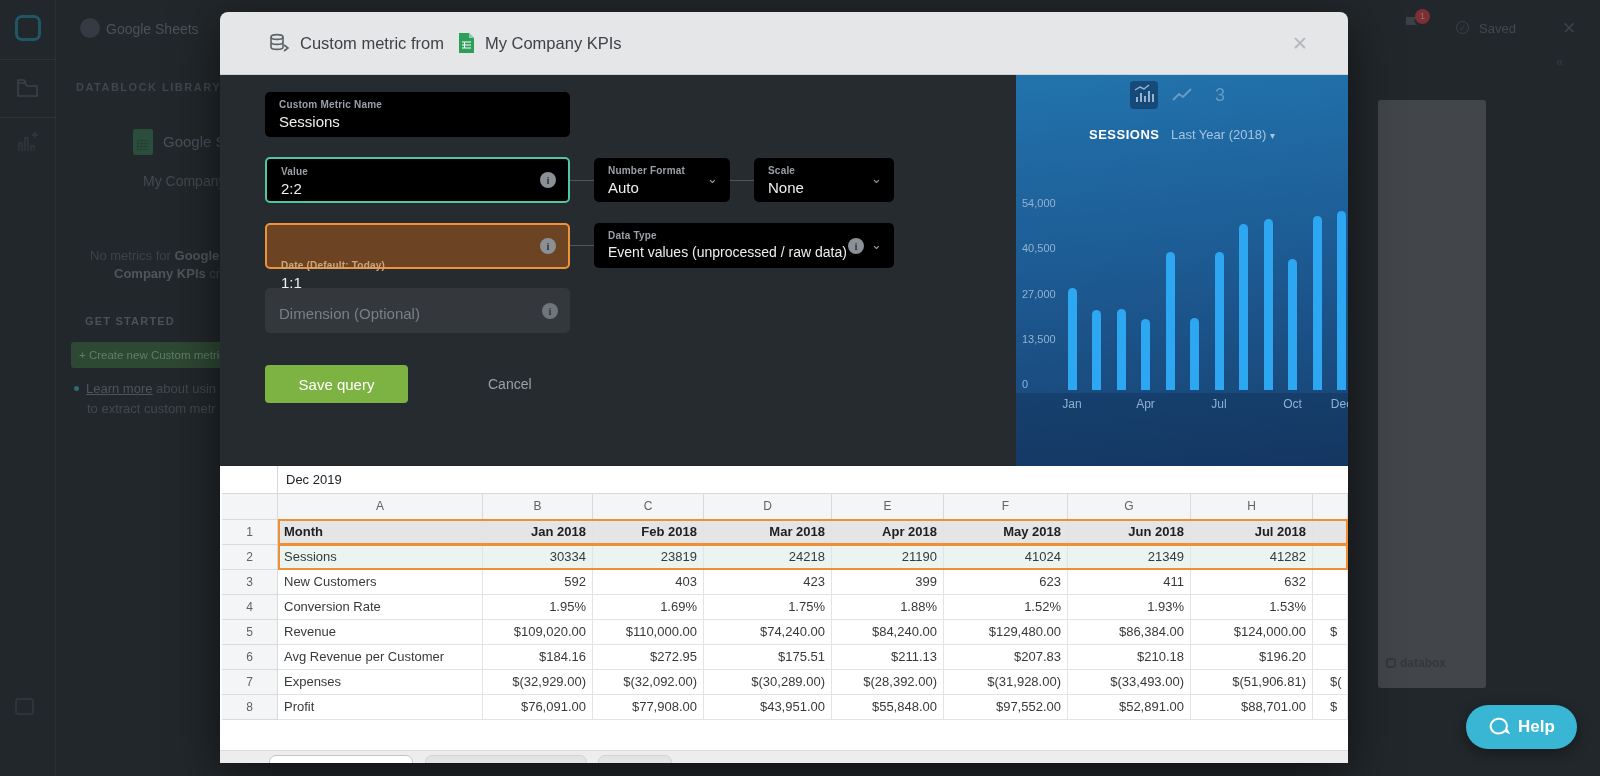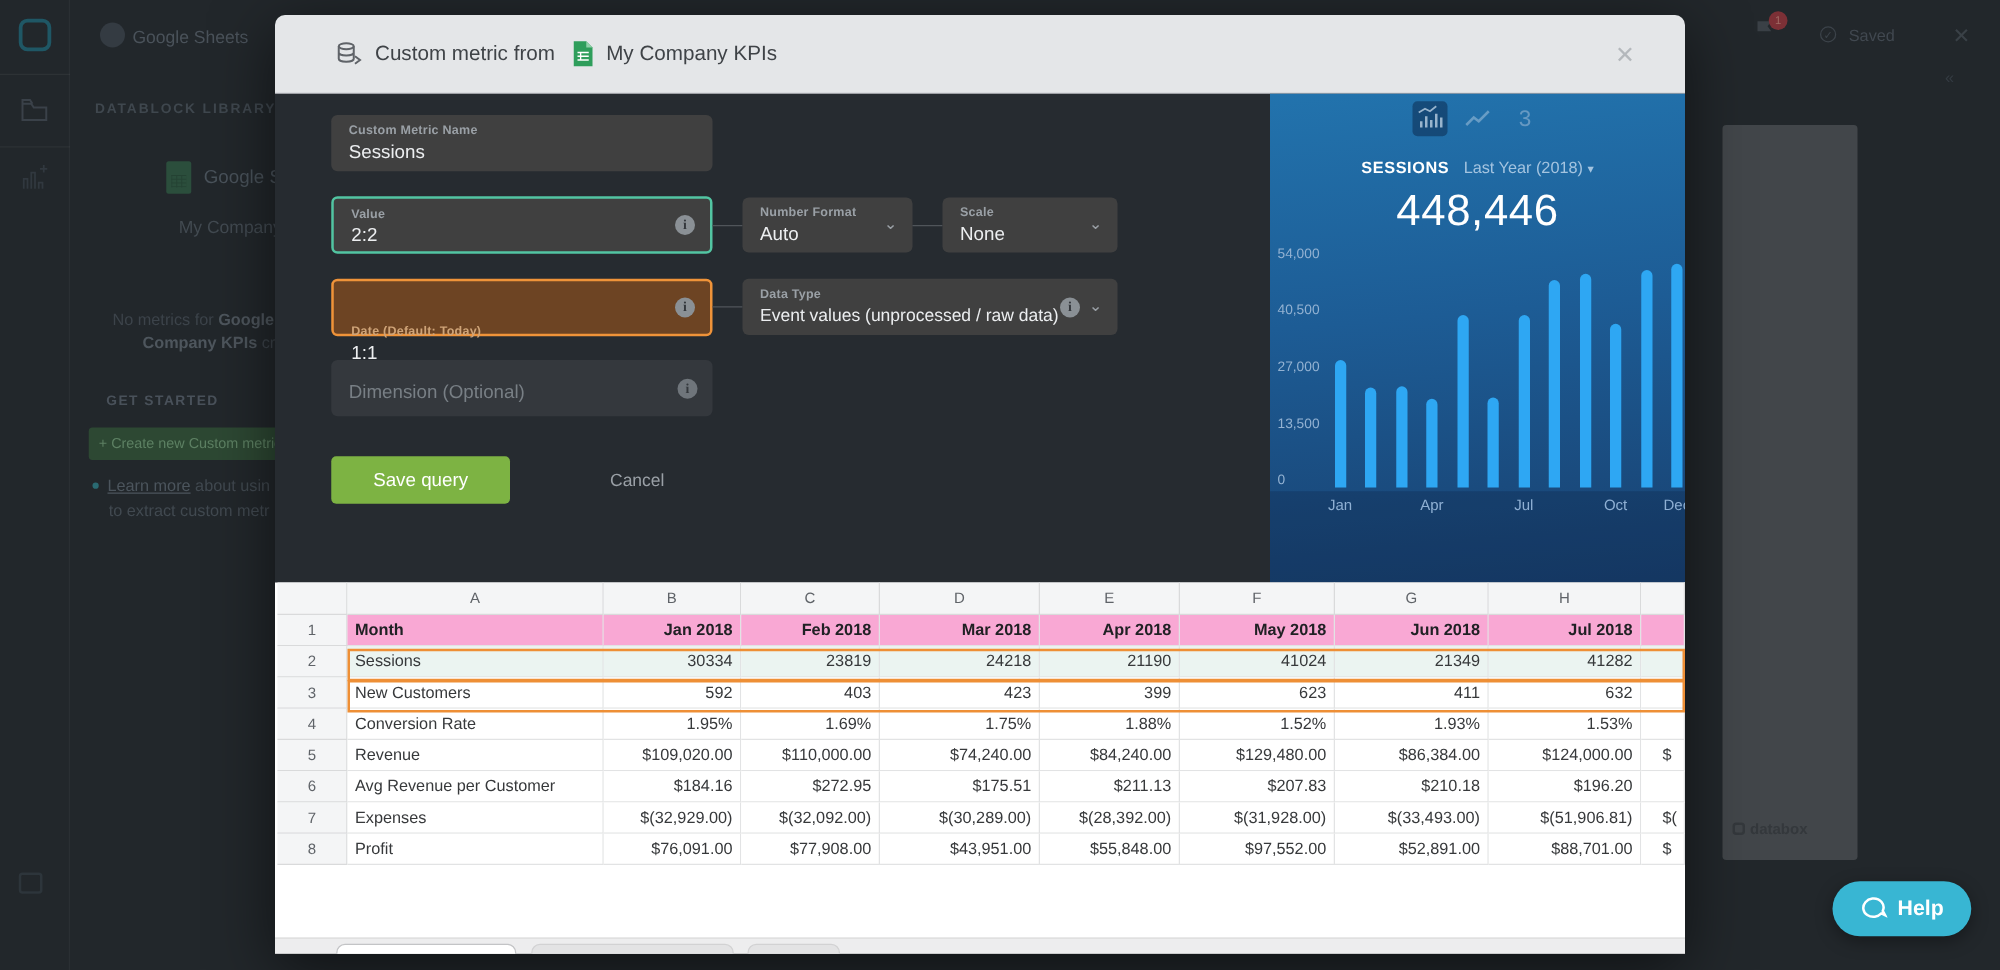--- a/index.html
+++ b/index.html
@@ -52,21 +52,21 @@
   #help-btn span{color:#fff;font-size:17px;font-weight:bold;}
   
   #modal{position:absolute;left:220px;top:12px;width:1128px;height:751px;border-radius:8px 8px 0 0;
          overflow:hidden;box-shadow:0 12px 50px rgba(0,0,0,.55);background:#262b30;}
   #m-header{position:absolute;left:0;top:0;width:1128px;height:63px;background:#e4e6e8;
             border-bottom:1px solid #cdd0d3;display:flex;align-items:center;}
   #m-title{font-size:16.5px;color:#3f4347;margin-left:10px;}
   #m-srcname{font-size:16.5px;color:#3f4347;margin-left:10px;}
   #m-close{position:absolute;right:40px;top:20px;font-size:19px;color:#b4b8bc;cursor:pointer;}
   #m-body{position:absolute;left:0;top:63px;width:1128px;height:391px;background:#262b30;}
-  .field{position:absolute;background:#404040;border-radius:5px;padding:7px 12px 0 14px;}
+  .field{position:absolute;background:#000000;border-radius:5px;padding:7px 12px 0 14px;}
   .flabel{font-size:10px;font-weight:bold;color:#9aa0a6;letter-spacing:.2px;}
   .fvalue{font-size:15px;color:#eceef0;margin-top:3px;white-space:nowrap;}
   .f-teal{border:2px solid #52c5a2;}
   .f-orange{border:2px solid #ef9339;background:#6d4423;}
   .f-orange .flabel{color:#cfa478;margin-top:28px;}
   .f-dim{background:#34383d;}
   .f-dim .fvalue{color:#787f85;}
   .info-i{position:absolute;right:12px;top:50%;margin-top:-8px;width:16px;height:16px;border-radius:50%;
           background:#8a9095;color:#34383d;font-size:11px;font-weight:bold;text-align:center;line-height:16px;
           font-family:"Liberation Serif",serif;}
@@ -100,21 +100,21 @@
   .srow{display:flex;height:25px;}
   .srow.shead{height:26px;}
   .sc{flex:none;border-right:1px solid #e2e3e4;border-bottom:1px solid #e2e3e4;
       font-size:13px;line-height:24px;padding:0 6px;overflow:hidden;white-space:nowrap;background:#fff;color:#37393b;}
   .hcell{background:#f4f5f6;text-align:center;color:#5f6368;font-size:12px;line-height:25px;
          border-color:#d9dadb;}
   .ncell{background:#f4f5f6;text-align:center;color:#5f6368;font-size:12px;border-color:#d9dadb;}
   .lcell{text-align:left;}
   .vcell{text-align:right;}
   .ocell{text-align:left;padding-left:17px;}
-  .r1 .lcell,.r1 .vcell,.r1 .ocell{background:#f9a8d4;font-weight:bold;color:#202124;}
+  .r1 .lcell,.r1 .vcell,.r1 .ocell{background:#e5e5e5;font-weight:bold;color:#202124;}
   .r2 .lcell,.r2 .vcell,.r2 .ocell{background:#ebf4f1;}
   .sel{position:absolute;left:58px;width:1070px;height:26px;border:2px solid #ee8f36;pointer-events:none;}
   #tabstrip{position:absolute;left:0;bottom:0;width:1128px;height:13px;background:#ededee;border-top:1px solid #dcdcdc;}
   .sheettab{position:absolute;top:4px;height:12px;border-radius:7px 7px 0 0;}
   #tab1{left:49px;width:144px;background:#fff;border:1px solid #c3c4c6;}
   #tab2{left:205px;width:162px;background:#e3e3e4;border:1px solid #d2d2d3;}
   #tab3{left:378px;width:74px;background:#e3e3e4;border:1px solid #d2d2d3;}
   svg{display:block;}
 </style>
 </head>
@@ -261,21 +261,20 @@
             </svg>
         </div>
         <div class="ct-btn" style="left:190px">
           <div id="ct-num">3</div>
         </div>
 
         <div id="c-title-row">
           <span id="c-metric">SESSIONS</span>
           <span id="c-period"><span>Last Year (2018)</span> <span id="c-chev">▾</span></span>
         </div>
-        <div id="c-total">448,446</div>
 
         <div id="chart-band"></div>
         <div id="chart-plot">
             <div class="ytick" style="top: 303px;">0</div>
             <div class="ytick" style="top: 257.75px;">13,500</div>
             <div class="ytick" style="top: 212.5px;">27,000</div>
             <div class="ytick" style="top: 167.25px;">40,500</div>
             <div class="ytick" style="top: 122px;">54,000</div>
             <div class="bar" style="left: 51.5px; bottom: 76px; height: 102px; background: rgb(46, 167, 243);"></div>
             <div class="bar" style="left: 76px; bottom: 76px; height: 80px; background: rgb(46, 167, 243);"></div>
@@ -293,20 +292,24 @@
             <div class="xtick" style="left: 129.5px;">Apr</div>
             <div class="xtick" style="left: 203px;">Jul</div>
             <div class="xtick" style="left: 276.5px;">Oct</div>
             <div class="xtick" style="left: 325.5px;">Dec</div>
           </div>
       </div>
 
     </div>
 
     <div id="sheet">
+      <div id="namebar">
+        <div id="namebox"></div>
+        <div id="nameval">Dec 2019</div>
+      </div>
       <div id="sheet-grid">
           <div class="srow shead">
             <div class="sc hcell" style="width: 56px;"></div>
             <div class="sc hcell" style="width: 205px;">A</div>
             <div class="sc hcell" style="width: 110px;">B</div>
             <div class="sc hcell" style="width: 111px;">C</div>
             <div class="sc hcell" style="width: 128px;">D</div>
             <div class="sc hcell" style="width: 112px;">E</div>
             <div class="sc hcell" style="width: 124px;">F</div>
             <div class="sc hcell" style="width: 123px;">G</div>

